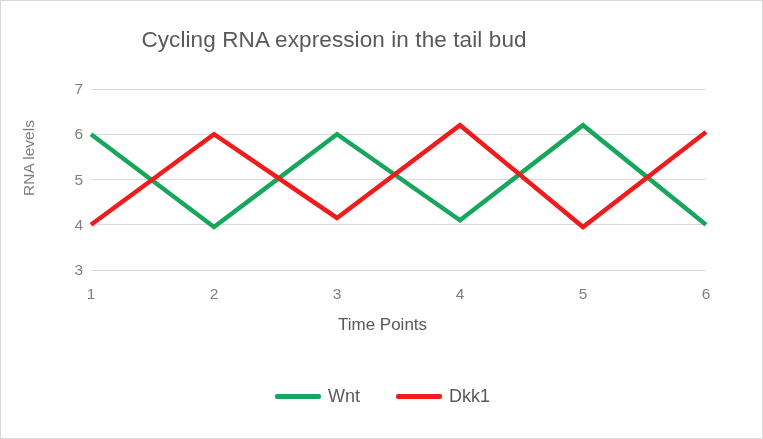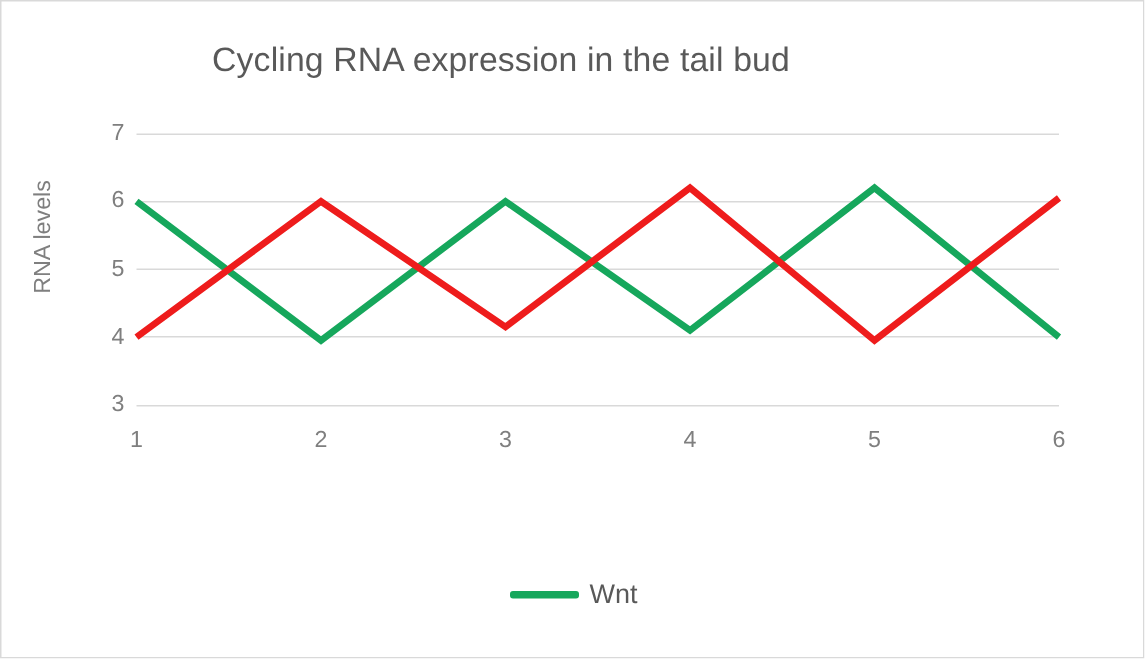--- a/index.html
+++ b/index.html
@@ -157,21 +157,26 @@
 
   <div id="xtick-wrap">
     <span class="xtick-label" style="left:0%">1</span>
     <span class="xtick-label" style="left:20%">2</span>
     <span class="xtick-label" style="left:40%">3</span>
     <span class="xtick-label" style="left:60%">4</span>
     <span class="xtick-label" style="left:80%">5</span>
     <span class="xtick-label" style="left:100%">6</span>
   </div>
 
+  <div id="x-axis-label">Time Points</div>
 
   <div id="legend">
     <div class="legend-item">
       <span class="legend-swatch" id="swatch-wnt" style="background: rgb(22, 167, 92);"></span>
       <span class="legend-text">Wnt</span>
     </div>
+    <div class="legend-item">
+      <span class="legend-swatch" id="swatch-dkk1" style="background: rgb(238, 28, 28);"></span>
+      <span class="legend-text">Dkk1</span>
+    </div>
   </div>
 
 </div>
 
 </body></html>

